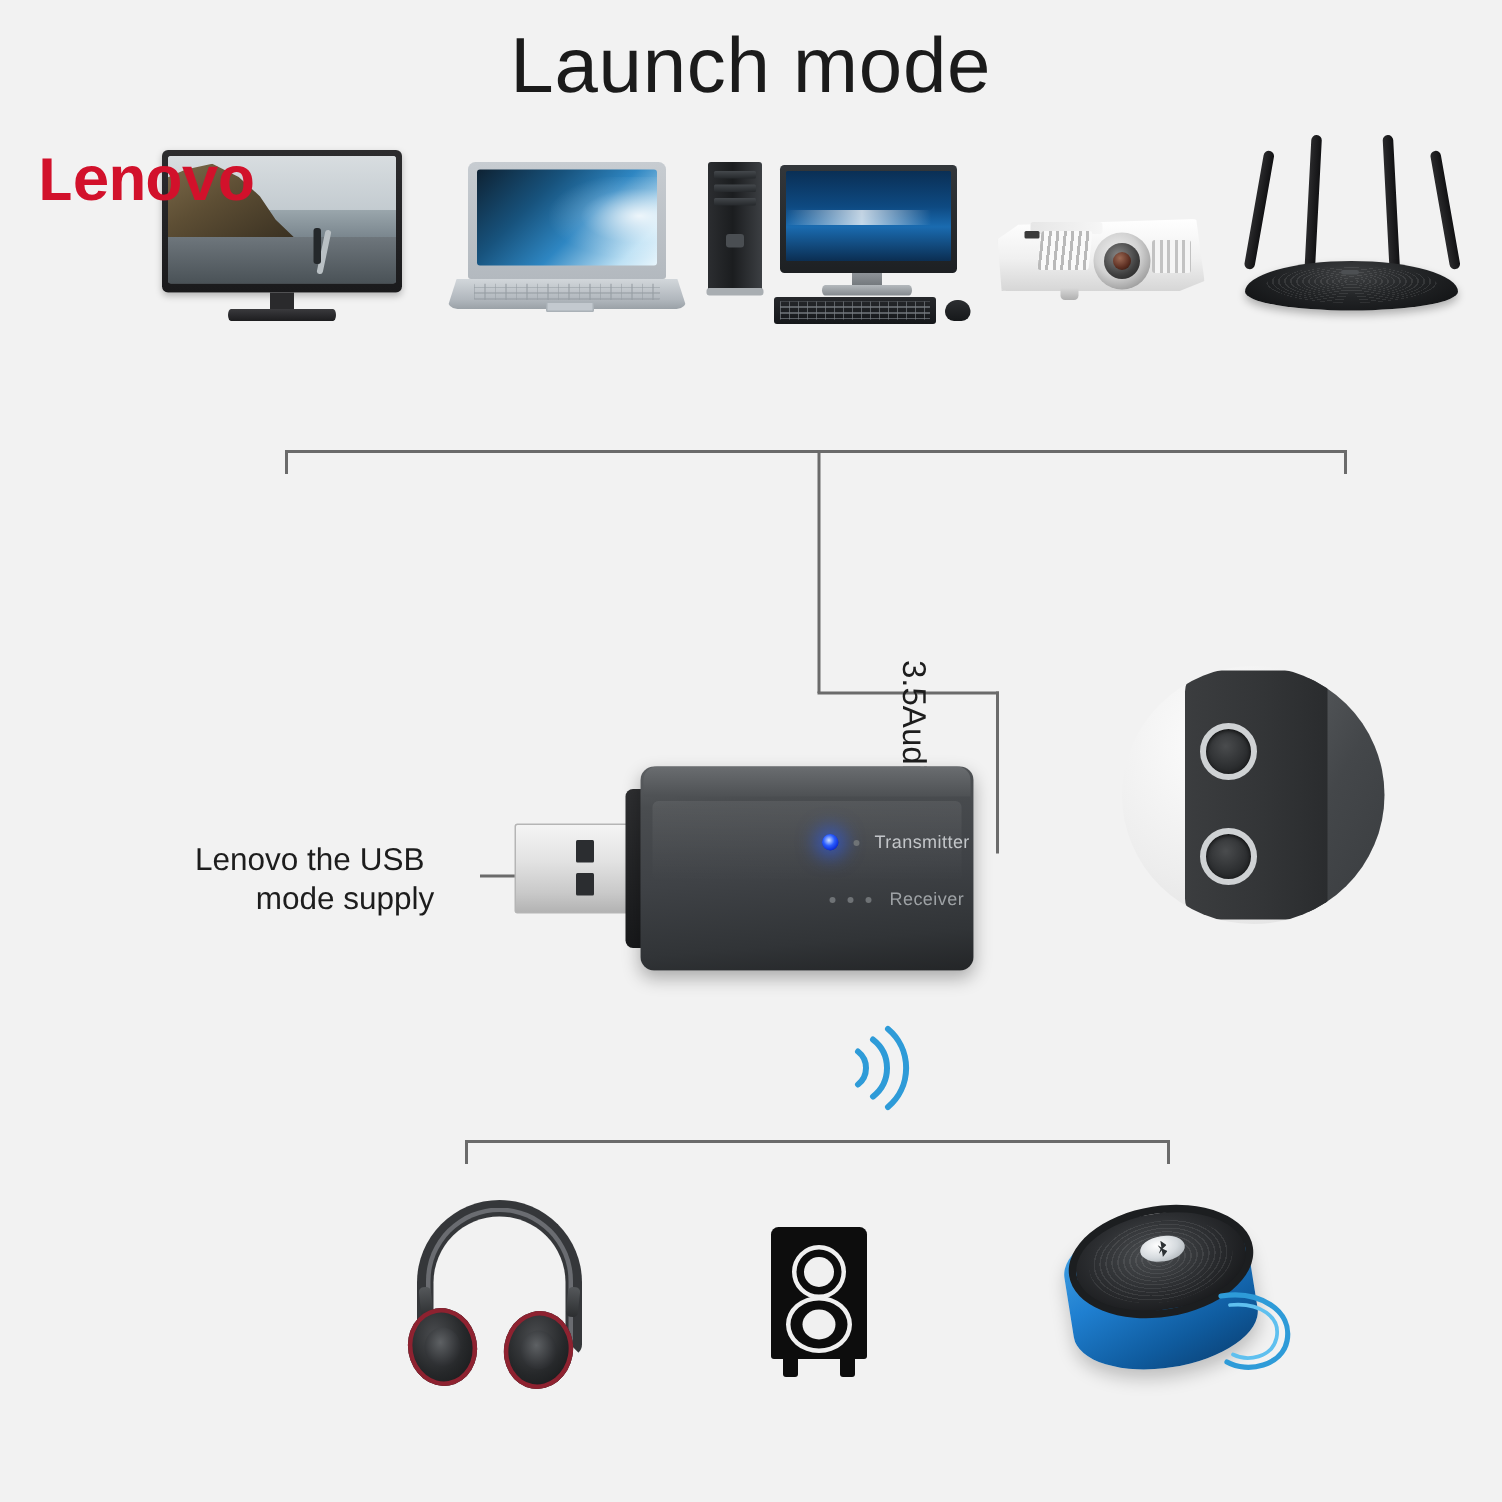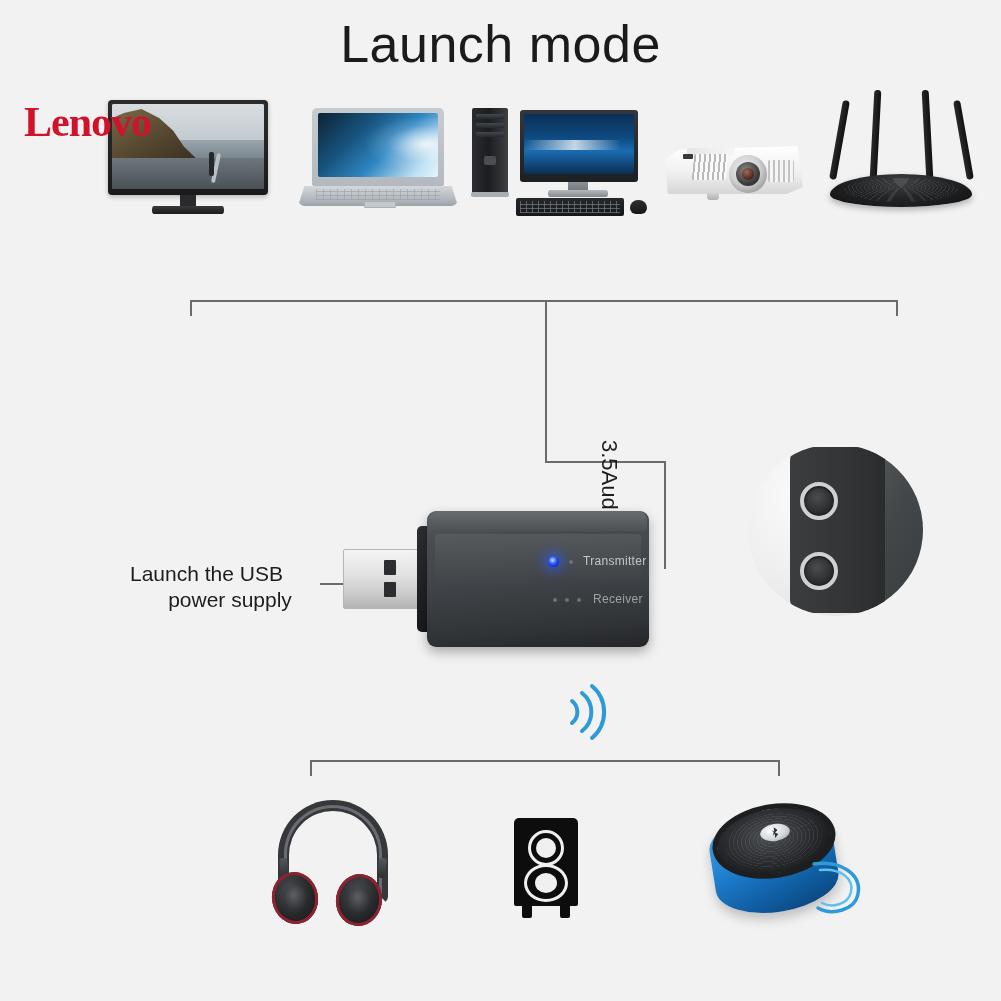--- a/index.html
+++ b/index.html
@@ -29,21 +29,21 @@
   }
 
   
   #lenovo-logo {
     position: absolute;
     left: 24px; top: 98px;
     font-size: 42px;
     font-weight: bold;
     color: #d2112b;
     letter-spacing: -1px;
-    font-family: Liberation Serif, serif;
+    font-family: Liberation Mono, monospace;
     z-index: 6;
   }
 
   
   .device { position: absolute; }
 
   
   #tv { left: 108px; top: 100px; width: 160px; height: 118px; }
   .tv-bezel {
     position: absolute; left: 0; top: 0; width: 160px; height: 95px;
@@ -545,22 +545,22 @@
   <div class="line line-h" style="left:190px; top:300px; width:708px;"></div>
   <div class="line line-v" style="left:190px; top:300px; height:16px;"></div>
   <div class="line line-v" style="left:896px; top:300px; height:16px;"></div>
   <div class="line line-v" style="left:545px; top:300px; height:162px;"></div>
   <div class="line line-h" style="left:545px; top:461px; width:121px;"></div>
   <div class="line line-v" style="left:664px; top:461px; height:108px;"></div>
 
   <div class="line line-h" style="left:320px; top:583px; width:60px;"></div>
 
   <div id="label-usb">
-    <span class="l1">Launch the USB</span>
-    <span class="l2">power supply</span>
+    <span class="l1">Lenovo the USB</span>
+    <span class="l2">mode supply</span>
   </div>
   <div id="label-audio">3.5Audio line</div>
 
   <div id="jack-inset">
     <div class="ji-right"></div>
     <div class="ji-dark"></div>
     <div class="ji-port" style="left:52px; top:38px;"></div>
     <div class="ji-port" style="left:52px; top:108px;"></div>
   </div>
 

